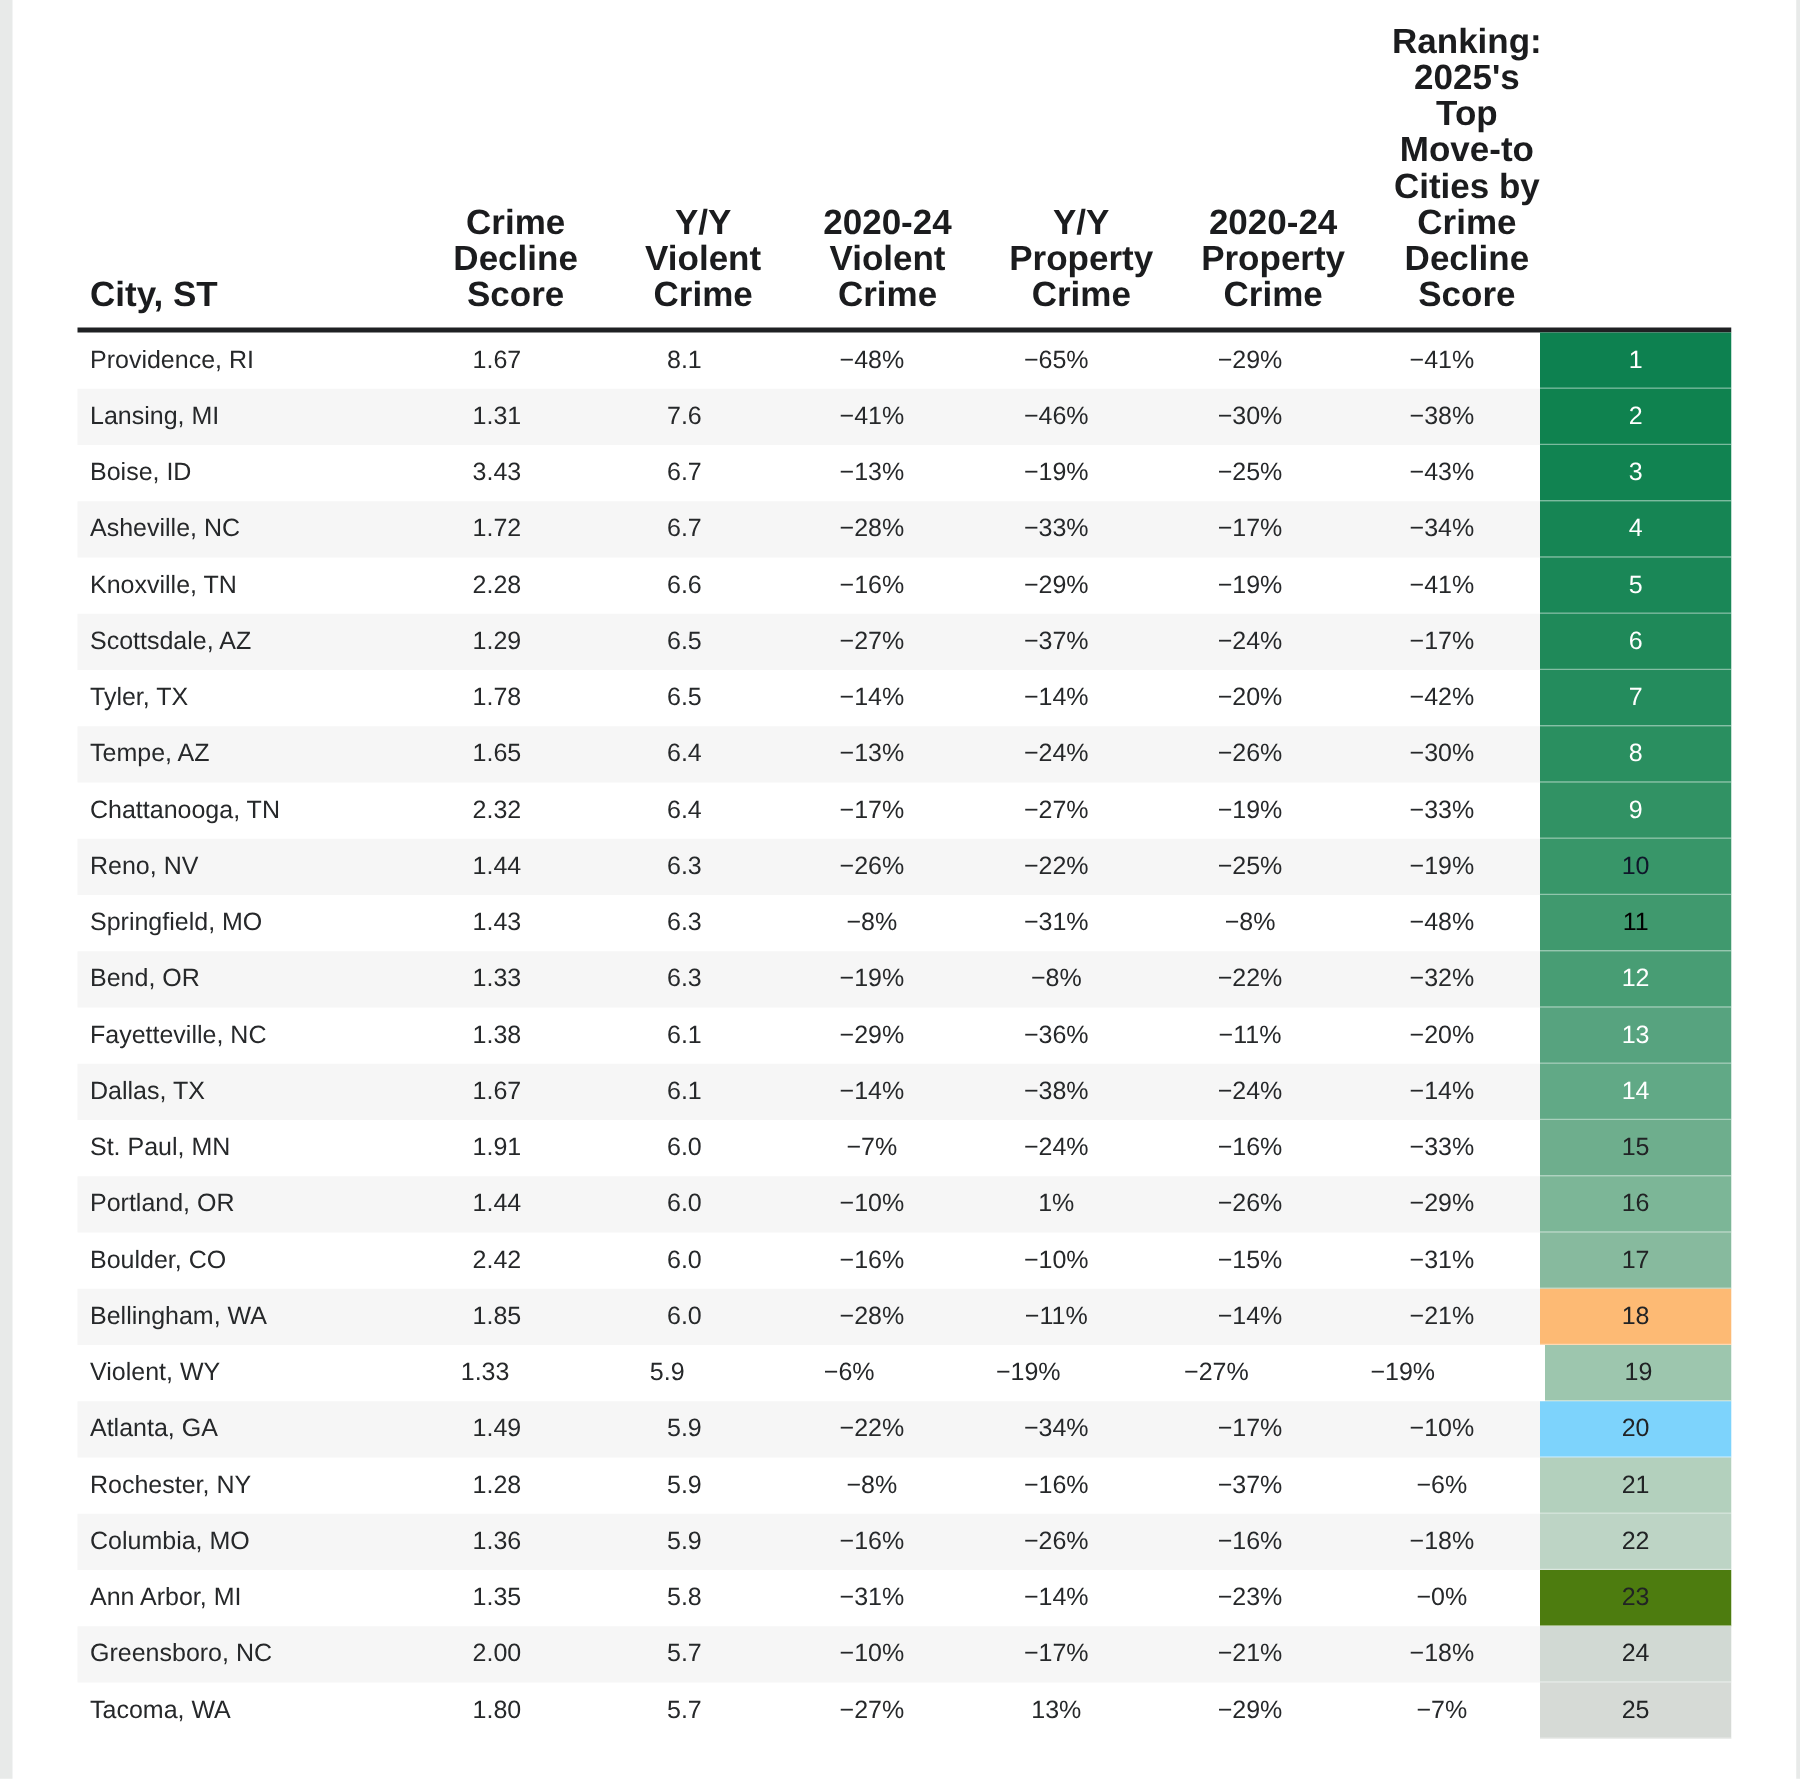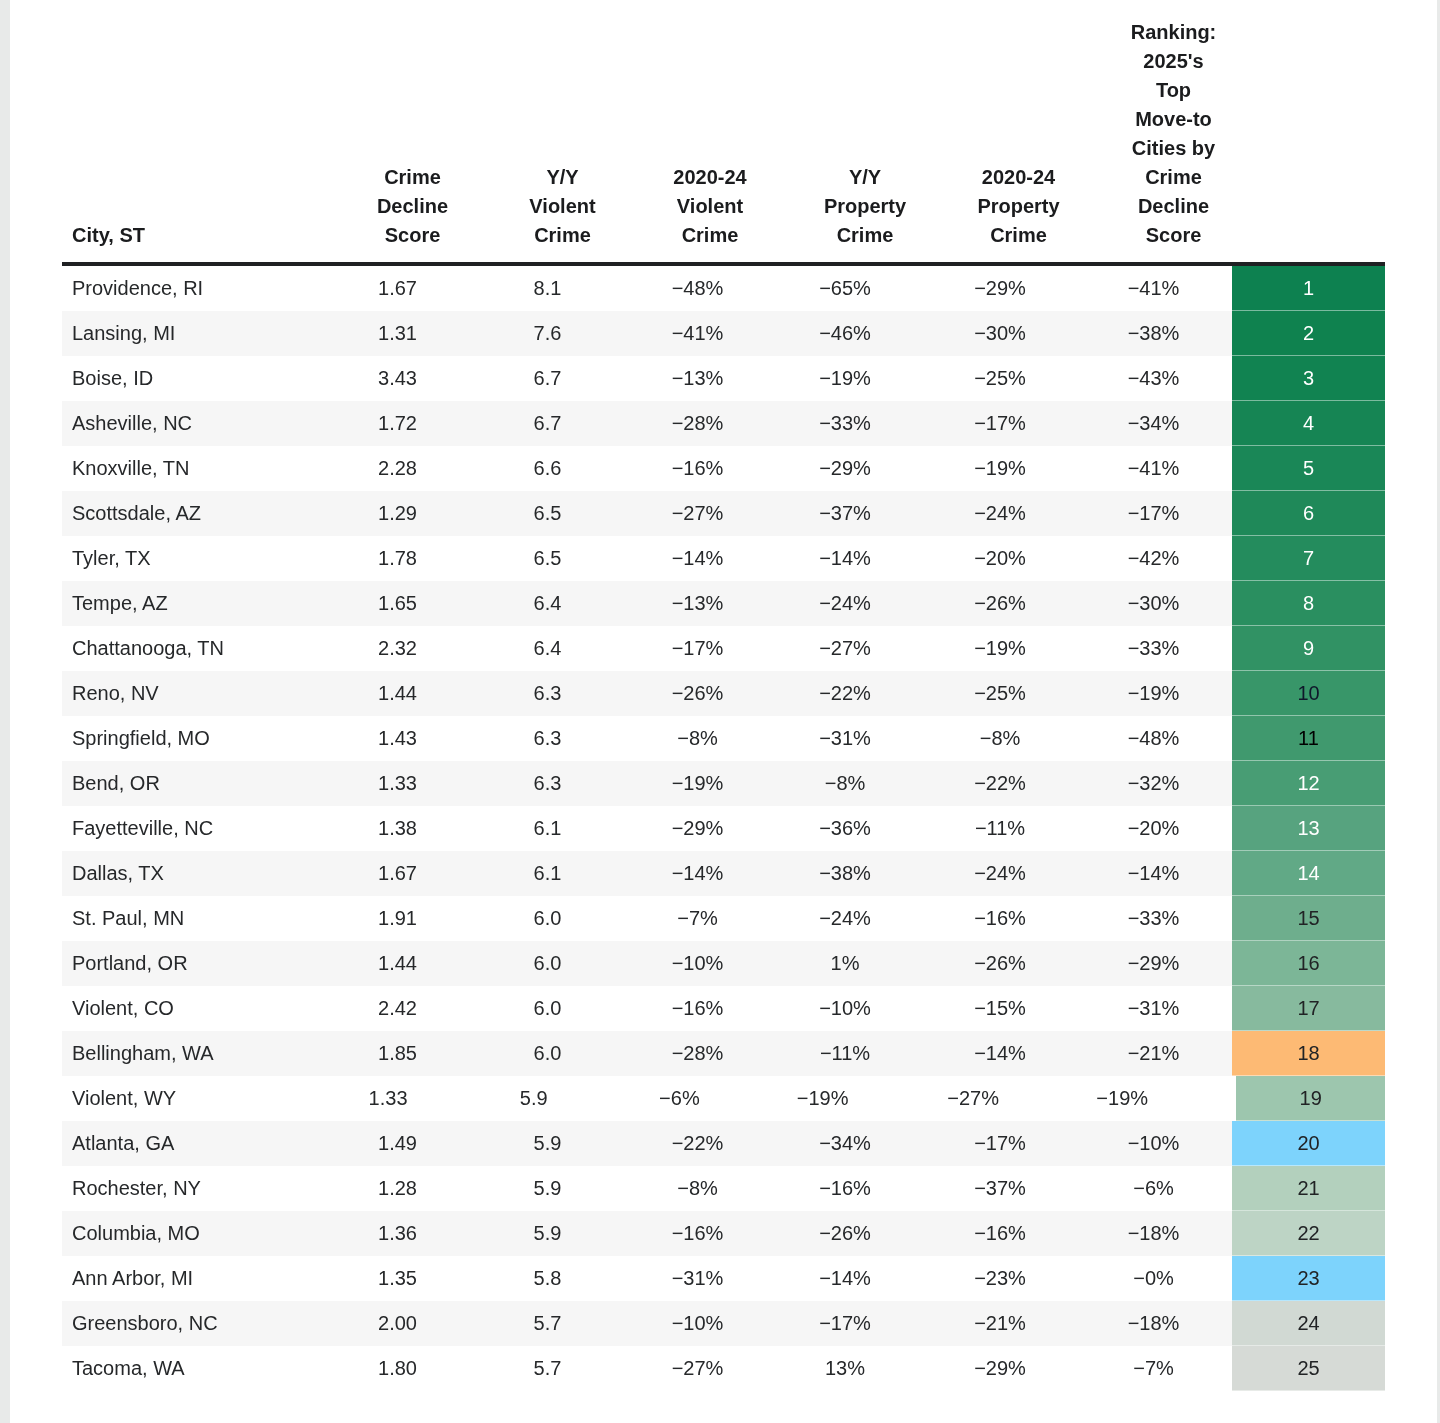--- a/index.html
+++ b/index.html
@@ -16,21 +16,21 @@
   .edge.right { right: 0; width: 3px; }
 
   .table-wrap { position: absolute; left: 62px; top: 0; width: 1323px; }
 
   .thead {
     display: flex; align-items: flex-end;
     height: 250px; padding-bottom: 12px;
     border-bottom: 4px solid #1f2123;
   }
   .hc {
-    font-weight: 700; font-size: 20px; line-height: 29px;
+    font-weight: 700; font-size: 28px; line-height: 29px;
     color: #1b1c1e; text-align: center; white-space: pre-line;
   }
   .tbody { display: block; }
   .tr { display: flex; height: 45px; align-items: center; }
   .tr:nth-child(even) { background: #f6f6f6; }
   .td { font-size: 20px; text-align: center; }
   .td.city { text-align: left; padding-left: 10px; box-sizing: border-box; }
   .td.rank {
     align-self: stretch; display: flex; align-items: center; justify-content: center;
     font-weight: 500;
@@ -237,21 +237,21 @@
     <div class="td c0 city">Portland, OR</div>
     <div class="td c1">1.44</div>
     <div class="td c2">6.0</div>
     <div class="td c3">−10%</div>
     <div class="td c4">1%</div>
     <div class="td c5">−26%</div>
     <div class="td c6">−29%</div>
     <div class="td c7 rank" style="background: rgb(124, 182, 151); color: rgb(33, 35, 37);">16</div>
   </div>
         <div class="tr">
-    <div class="td c0 city">Violent, CO</div>
+    <div class="td c0 city">Boulder, CO</div>
     <div class="td c1">2.42</div>
     <div class="td c2">6.0</div>
     <div class="td c3">−16%</div>
     <div class="td c4">−10%</div>
     <div class="td c5">−15%</div>
     <div class="td c6">−31%</div>
     <div class="td c7 rank" style="background: rgb(135, 186, 158); color: rgb(33, 35, 37);">17</div>
   </div>
         <div class="tr">
     <div class="td c0 city">Bellingham, WA</div>
@@ -304,21 +304,21 @@
     <div class="td c7 rank" style="background: rgb(189, 212, 197); color: rgb(33, 35, 37);">22</div>
   </div>
         <div class="tr">
     <div class="td c0 city">Ann Arbor, MI</div>
     <div class="td c1">1.35</div>
     <div class="td c2">5.8</div>
     <div class="td c3">−31%</div>
     <div class="td c4">−14%</div>
     <div class="td c5">−23%</div>
     <div class="td c6">−0%</div>
-    <div class="td c7 rank" style="background: #7dd3fc; color: rgb(33, 35, 37); text-align: center;">23</div>
+    <div class="td c7 rank" style="background: #4d7c0f; color: rgb(33, 35, 37); text-align: center;">23</div>
   </div>
         <div class="tr">
     <div class="td c0 city">Greensboro, NC</div>
     <div class="td c1">2.00</div>
     <div class="td c2">5.7</div>
     <div class="td c3">−10%</div>
     <div class="td c4">−17%</div>
     <div class="td c5">−21%</div>
     <div class="td c6">−18%</div>
     <div class="td c7 rank" style="background: rgb(209, 217, 211); color: rgb(33, 35, 37);">24</div>

